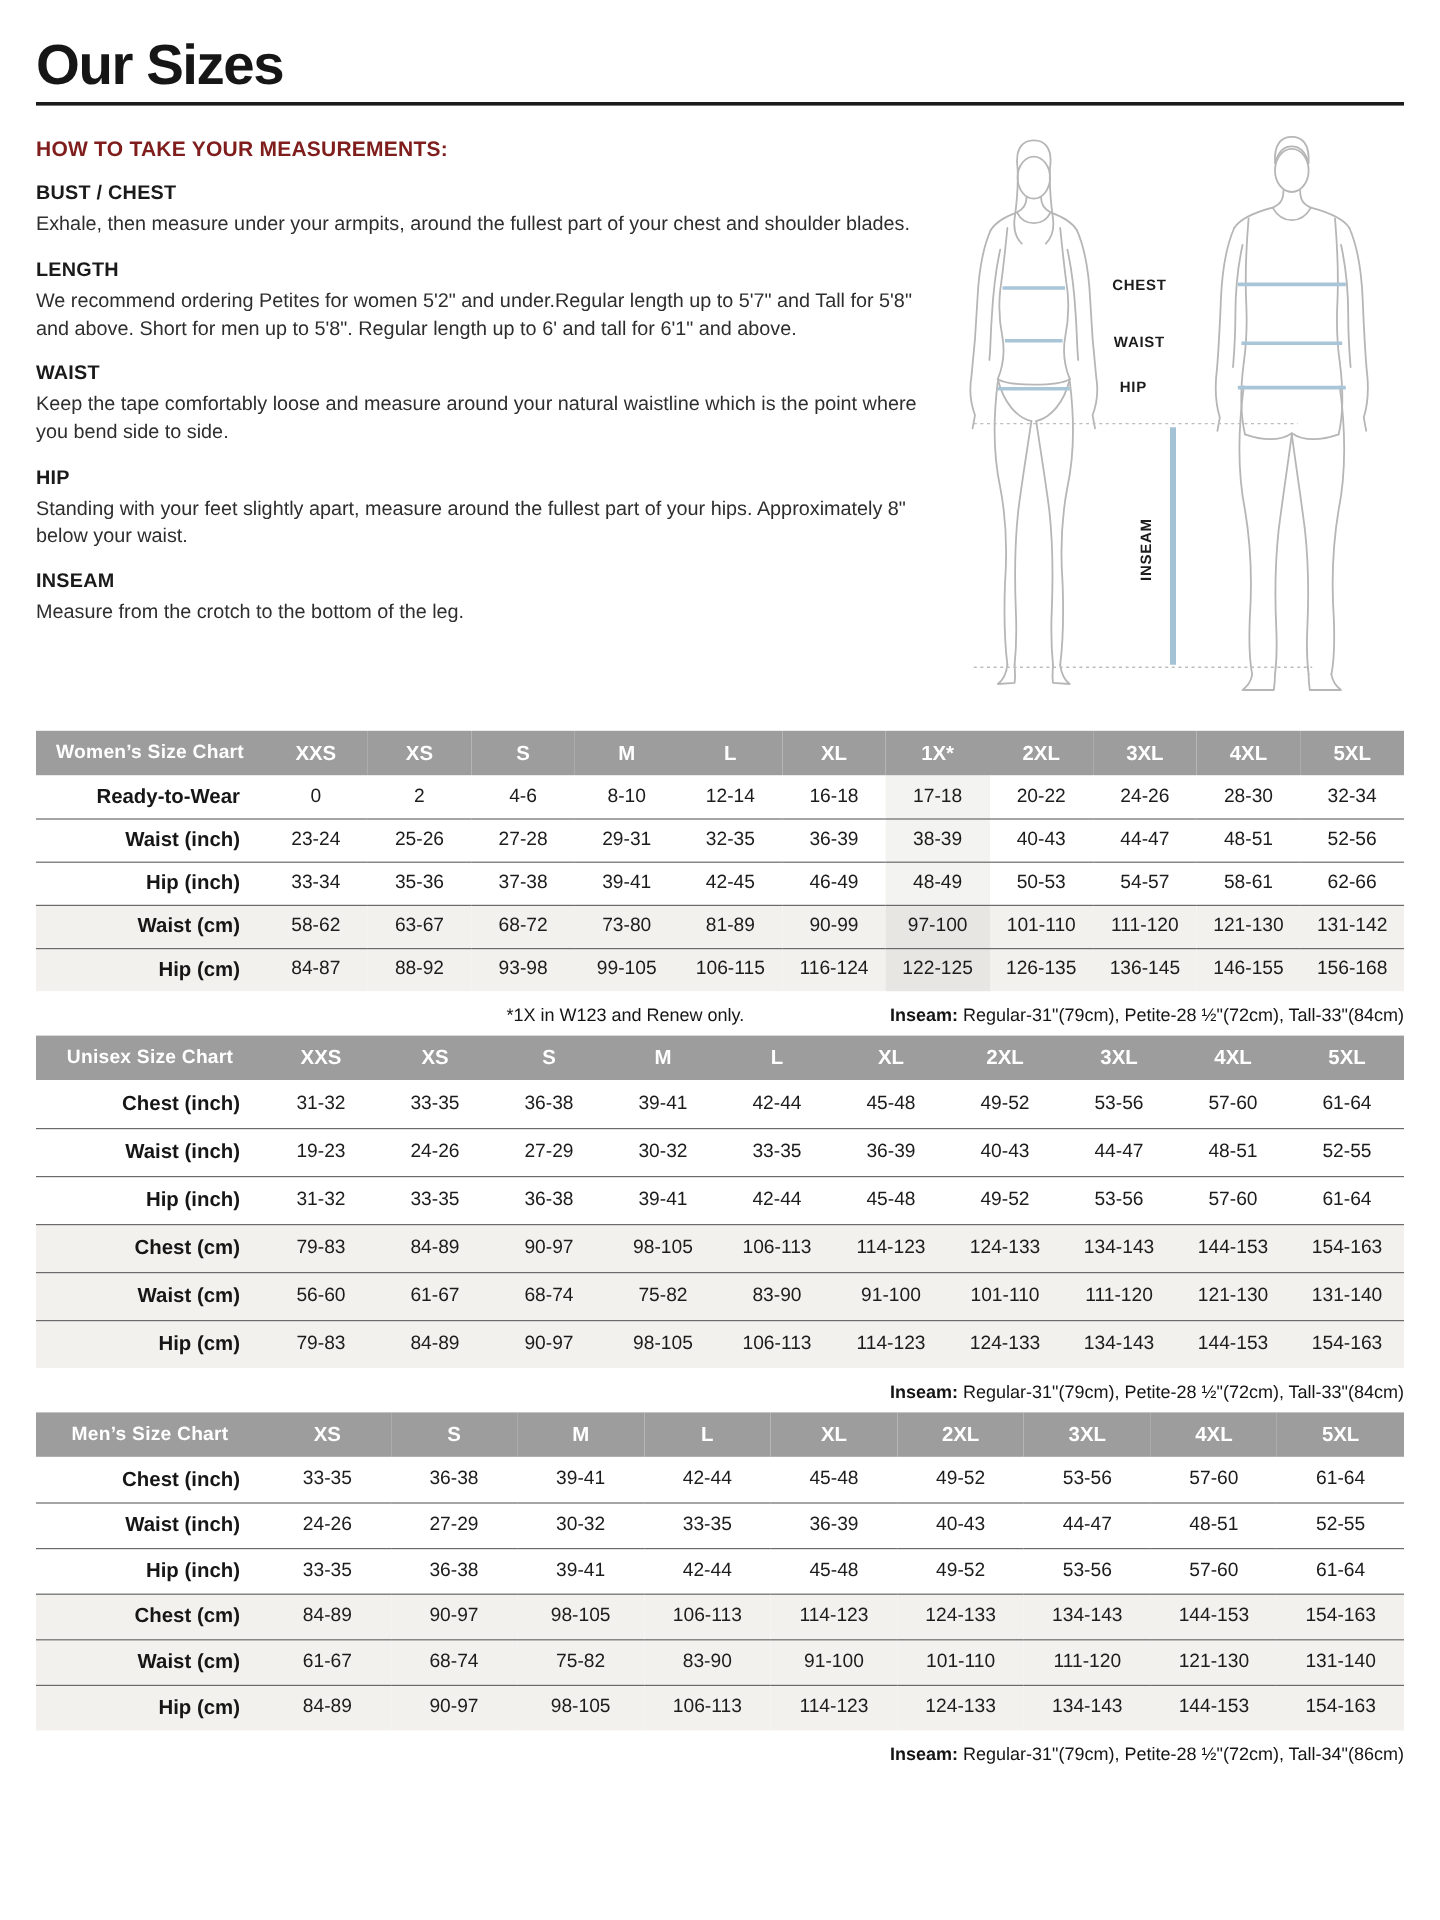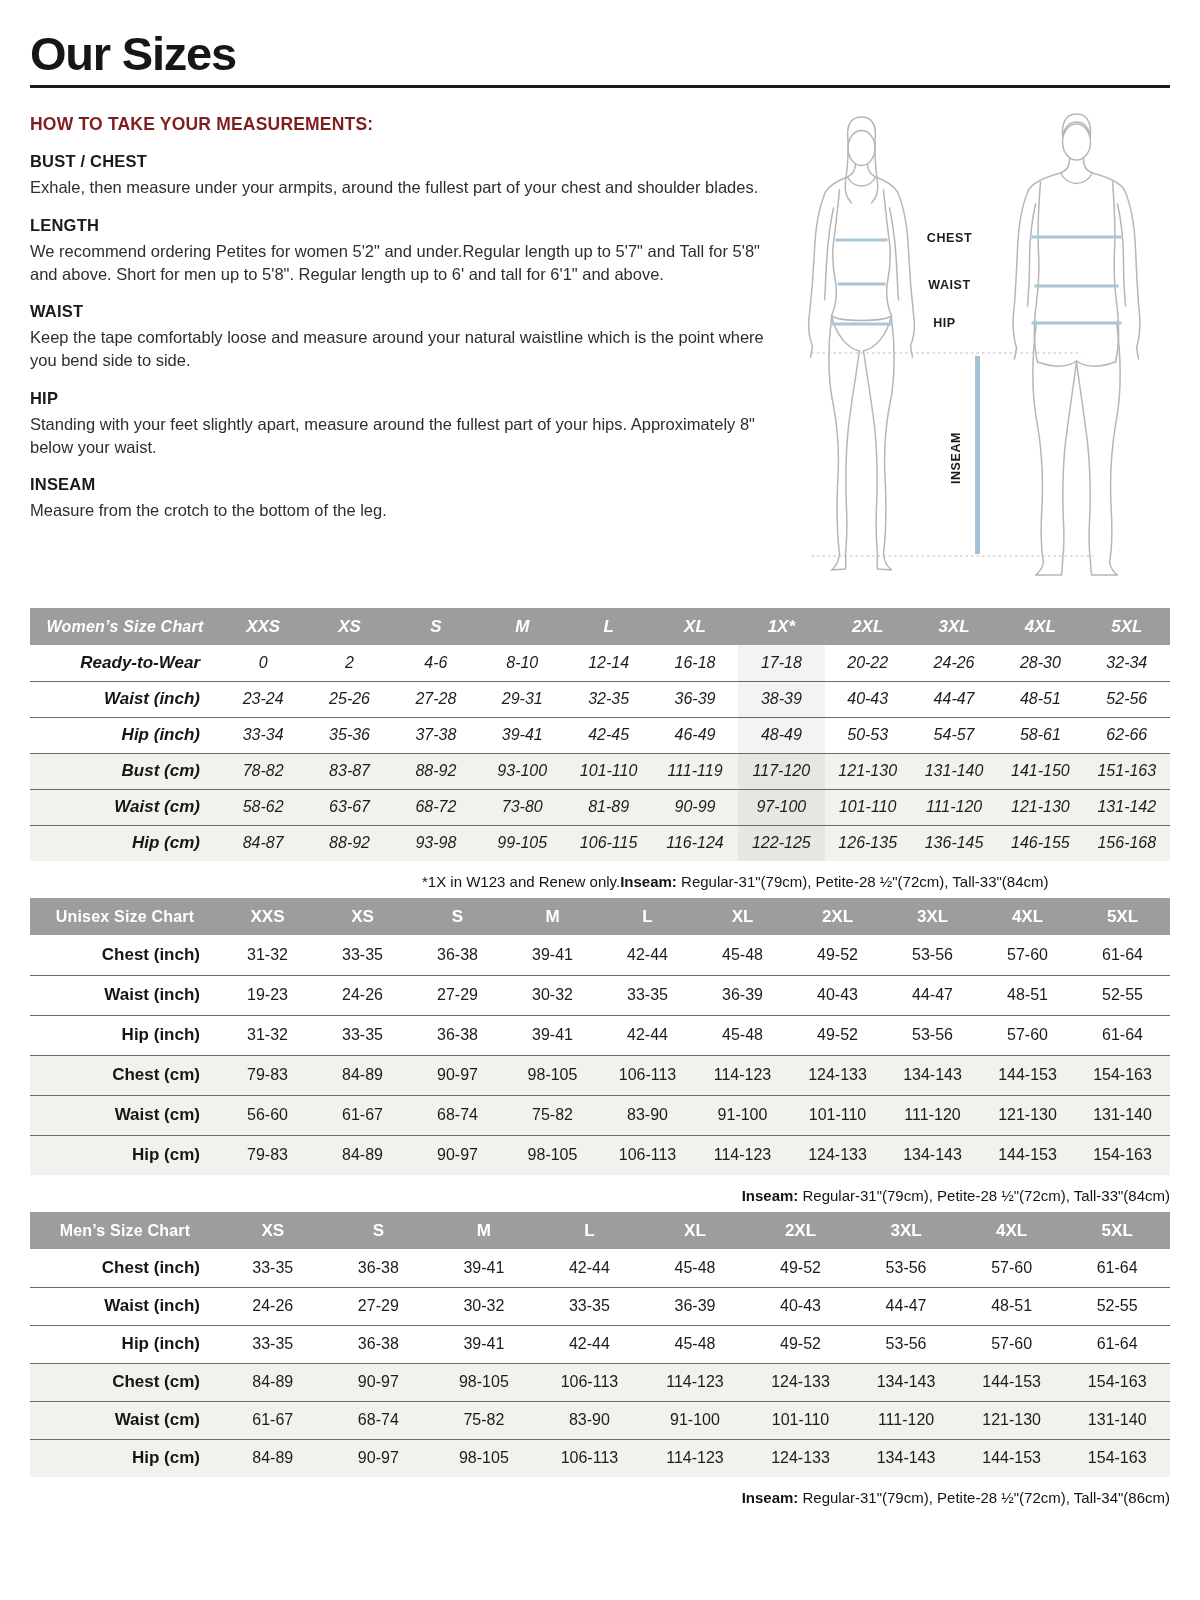--- a/index.html
+++ b/index.html
@@ -12,34 +12,34 @@
 
   .content-row { display: flex; justify-content: space-between; align-items: flex-start; }
   .instructions { width: 745px; }
   .instructions h2 { font-size: 17.5px; font-weight: bold; margin: 0 0 4px; letter-spacing: 0.2px; color: #7f1d1d; }
   .section h3 { font-size: 16.5px; font-weight: bold; margin: 17px 0 5px; color: #1a1a1a; letter-spacing: 0.2px; }
   .section p { font-size: 16.5px; line-height: 1.38; margin: 0; color: #2e2e2e; }
 
   .diagram { width: 392px; margin-top: -4px; }
 
   .size-table { width: 100%; border-collapse: collapse; table-layout: fixed; }
-  .size-table.women { margin-top: 24px; font-style: italic; }
+  .size-table.women { margin-top: 24px; }
   .size-table.unisex, .size-table.men { margin-top: 8px; }
   .size-table thead th { background: #9d9d9d; color: #ffffff; font-weight: bold; font-size: 17px; height: 37px; padding: 0 2px; }
   .size-table thead th.tbl-title { font-size: 16px; letter-spacing: 0.2px; }
   .size-table tbody tr + tr { border-top: 1.5px solid #6a6a6a; }
   .size-table tbody th.row-label { text-align: right; padding-right: 20px; font-size: 17px; font-weight: bold; color: #161616; }
   .size-table tbody td { text-align: center; font-size: 16px; color: #1c1c1c; padding: 0 2px; }
   .size-table.women tbody td, .size-table.women tbody th { height: 36px; }
   .size-table.unisex tbody td, .size-table.unisex tbody th { height: 40px; }
   .size-table.men tbody td, .size-table.men tbody th { height: 38px; }
   .size-table tbody tr.shaded { background: #f2f1ee; }
   .size-table tbody td.hl { background: rgba(105,105,95,0.08); }
 
-  .footnote-row { display: flex; align-items: baseline; font-size: 15px; margin: 12px 0 6px; color: #141414; }
+  .footnote-row { display: flex; justify-content: space-between; align-items: baseline; font-size: 15px; margin: 12px 0 6px; color: #141414; }
   .footnote-row.right-only { justify-content: flex-end; }
   .fn-left { margin-left: 392px; }
   .fn-right b { font-weight: bold; }
 
   svg .outline { fill: none; stroke: #b6b6b6; stroke-width: 1.5; stroke-linecap: round; stroke-linejoin: round; }
   svg .measure { stroke: #a8c6d8; stroke-width: 3; fill: none; }
   svg .inseam-line { stroke: #a3c2d5; stroke-width: 5; fill: none; }
   svg .dotted { stroke: #bdbdbd; stroke-width: 1.2; stroke-dasharray: 2.5,3; fill: none; }
   svg .diag-label { font-family: "Liberation Sans", sans-serif; font-size: 12.5px; font-weight: bold; fill: #1c1c1c; letter-spacing: 0.6px; }
 </style>
@@ -207,34 +207,20 @@
           <td>39-41</td>
           <td>42-45</td>
           <td>46-49</td>
           <td class="hl">48-49</td>
           <td>50-53</td>
           <td>54-57</td>
           <td>58-61</td>
           <td>62-66</td>
         </tr>
         <tr class="shaded">
-          <th class="row-label">Bust (cm)</th>
-          <td>78-82</td>
-          <td>83-87</td>
-          <td>88-92</td>
-          <td>93-100</td>
-          <td>101-110</td>
-          <td>111-119</td>
-          <td class="hl">117-120</td>
-          <td>121-130</td>
-          <td>131-140</td>
-          <td>141-150</td>
-          <td>151-163</td>
-        </tr>
-        <tr class="shaded">
           <th class="row-label">Waist (cm)</th>
           <td>58-62</td>
           <td>63-67</td>
           <td>68-72</td>
           <td>73-80</td>
           <td>81-89</td>
           <td>90-99</td>
           <td class="hl">97-100</td>
           <td>101-110</td>
           <td>111-120</td>

